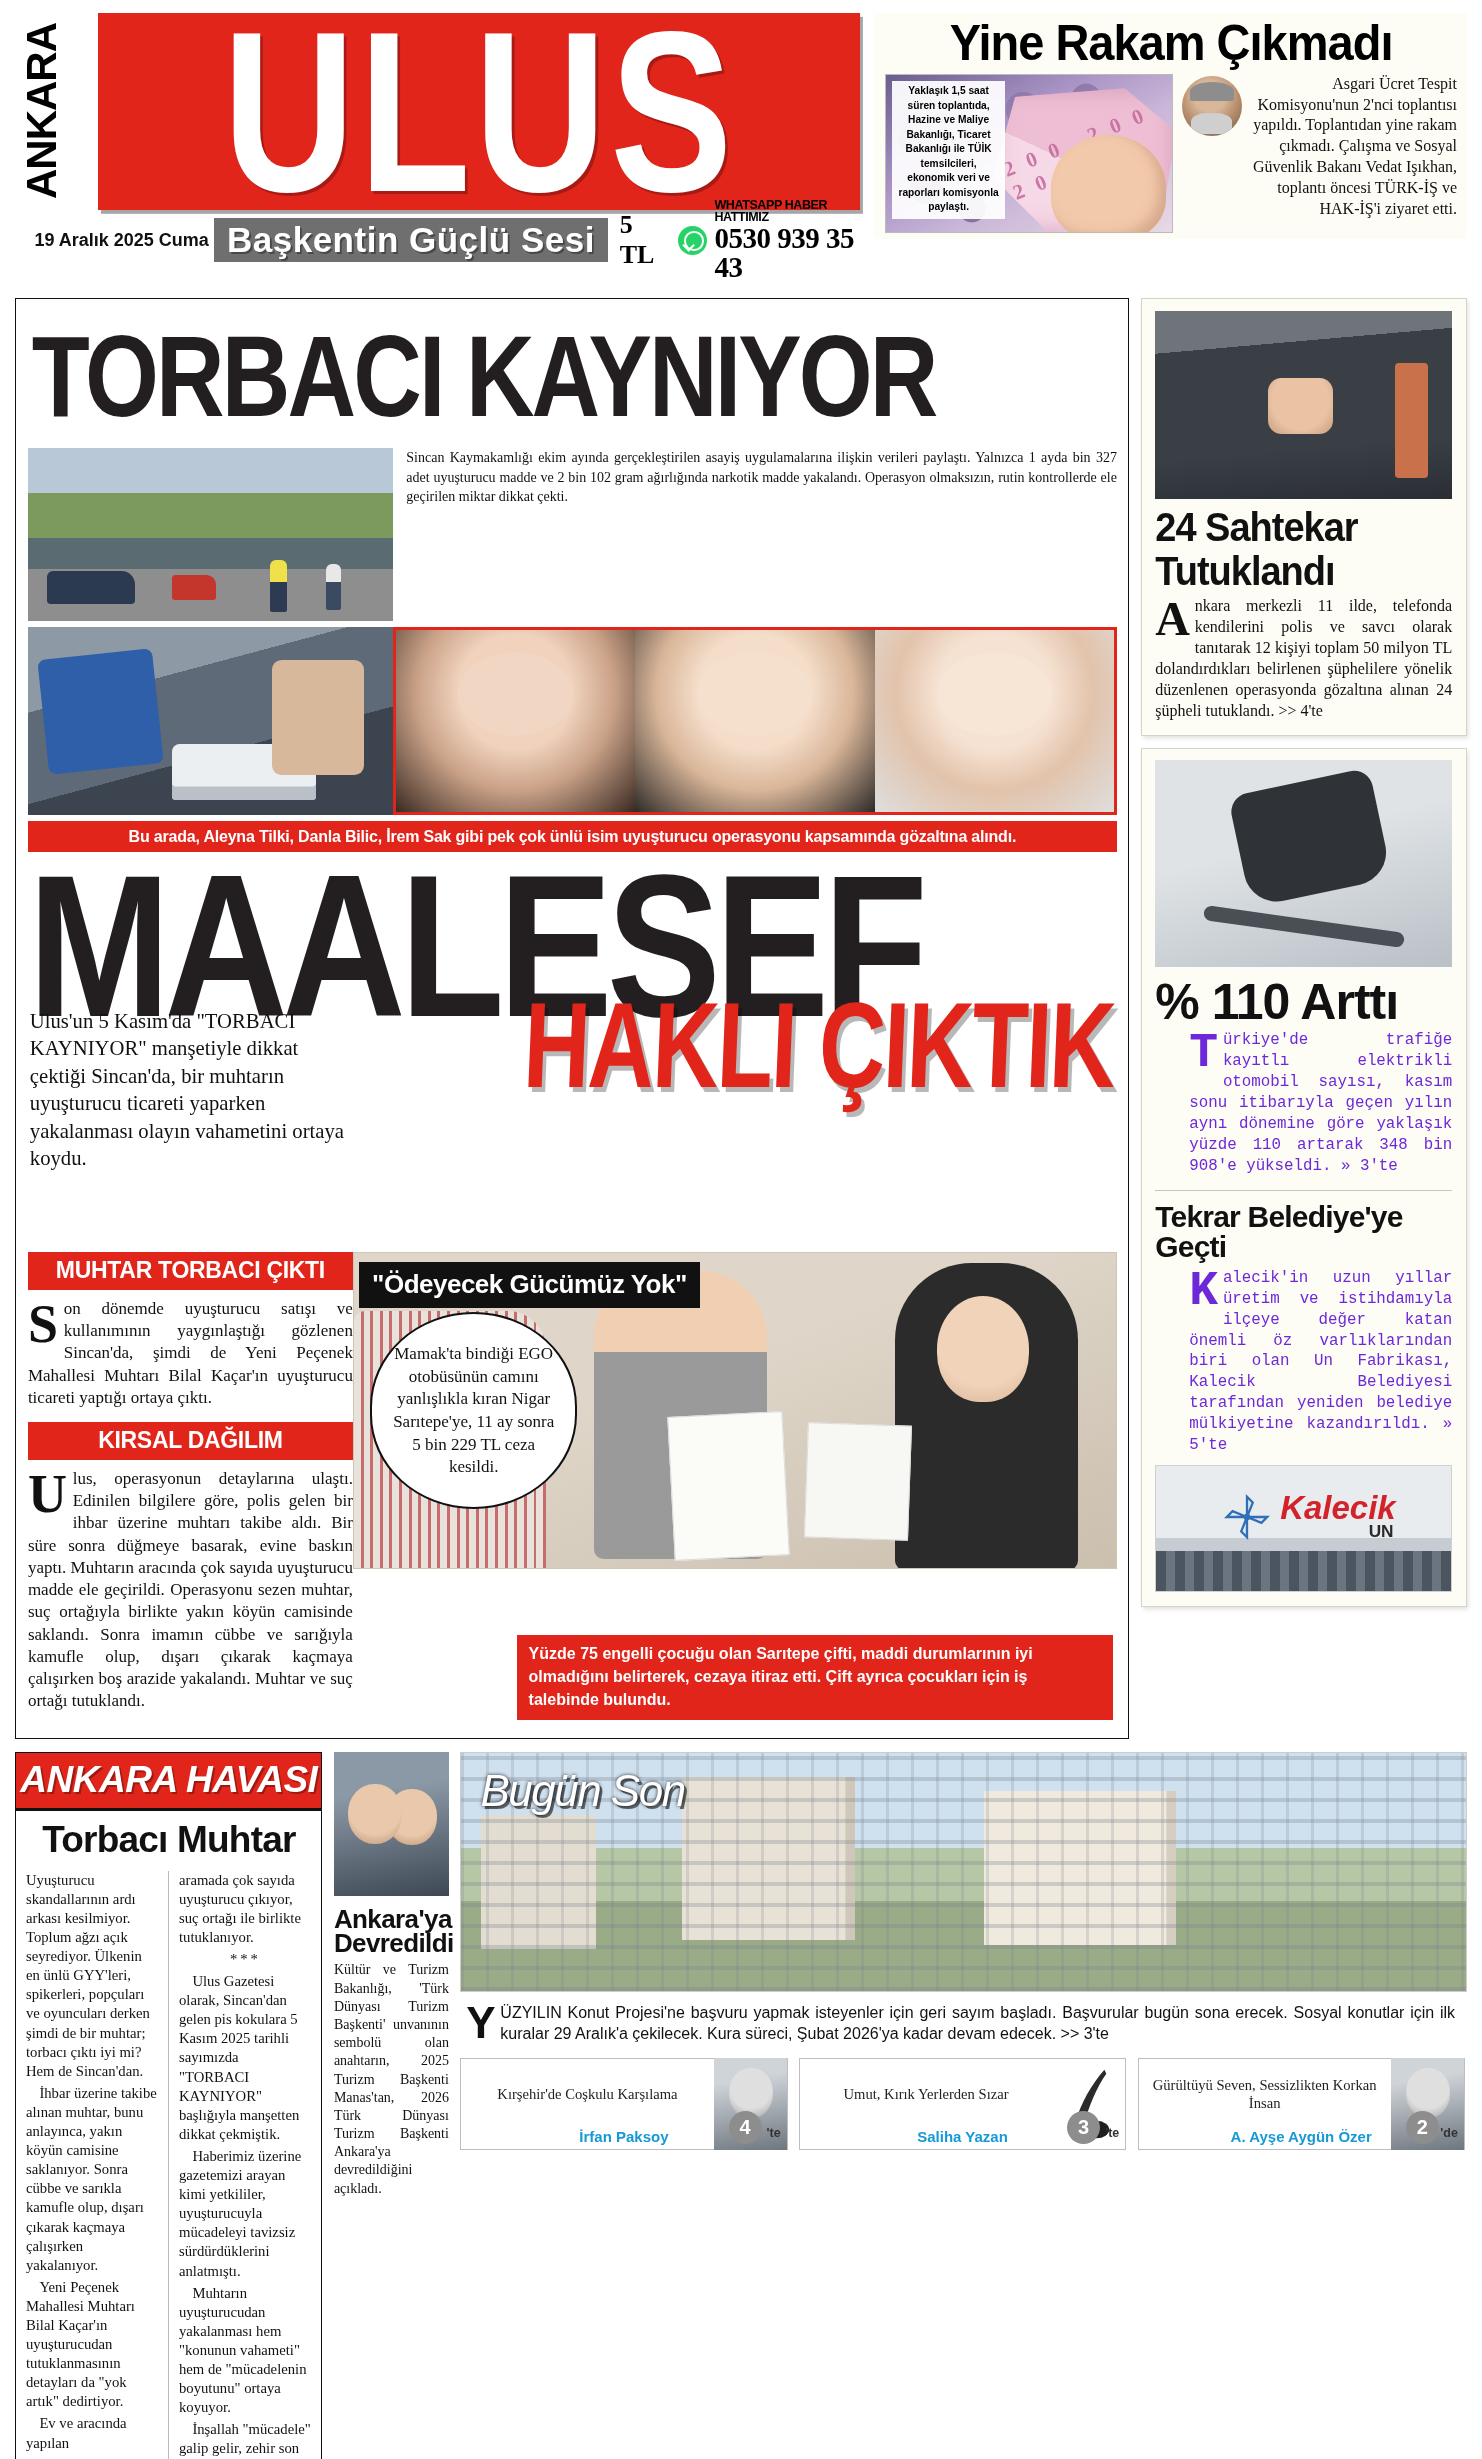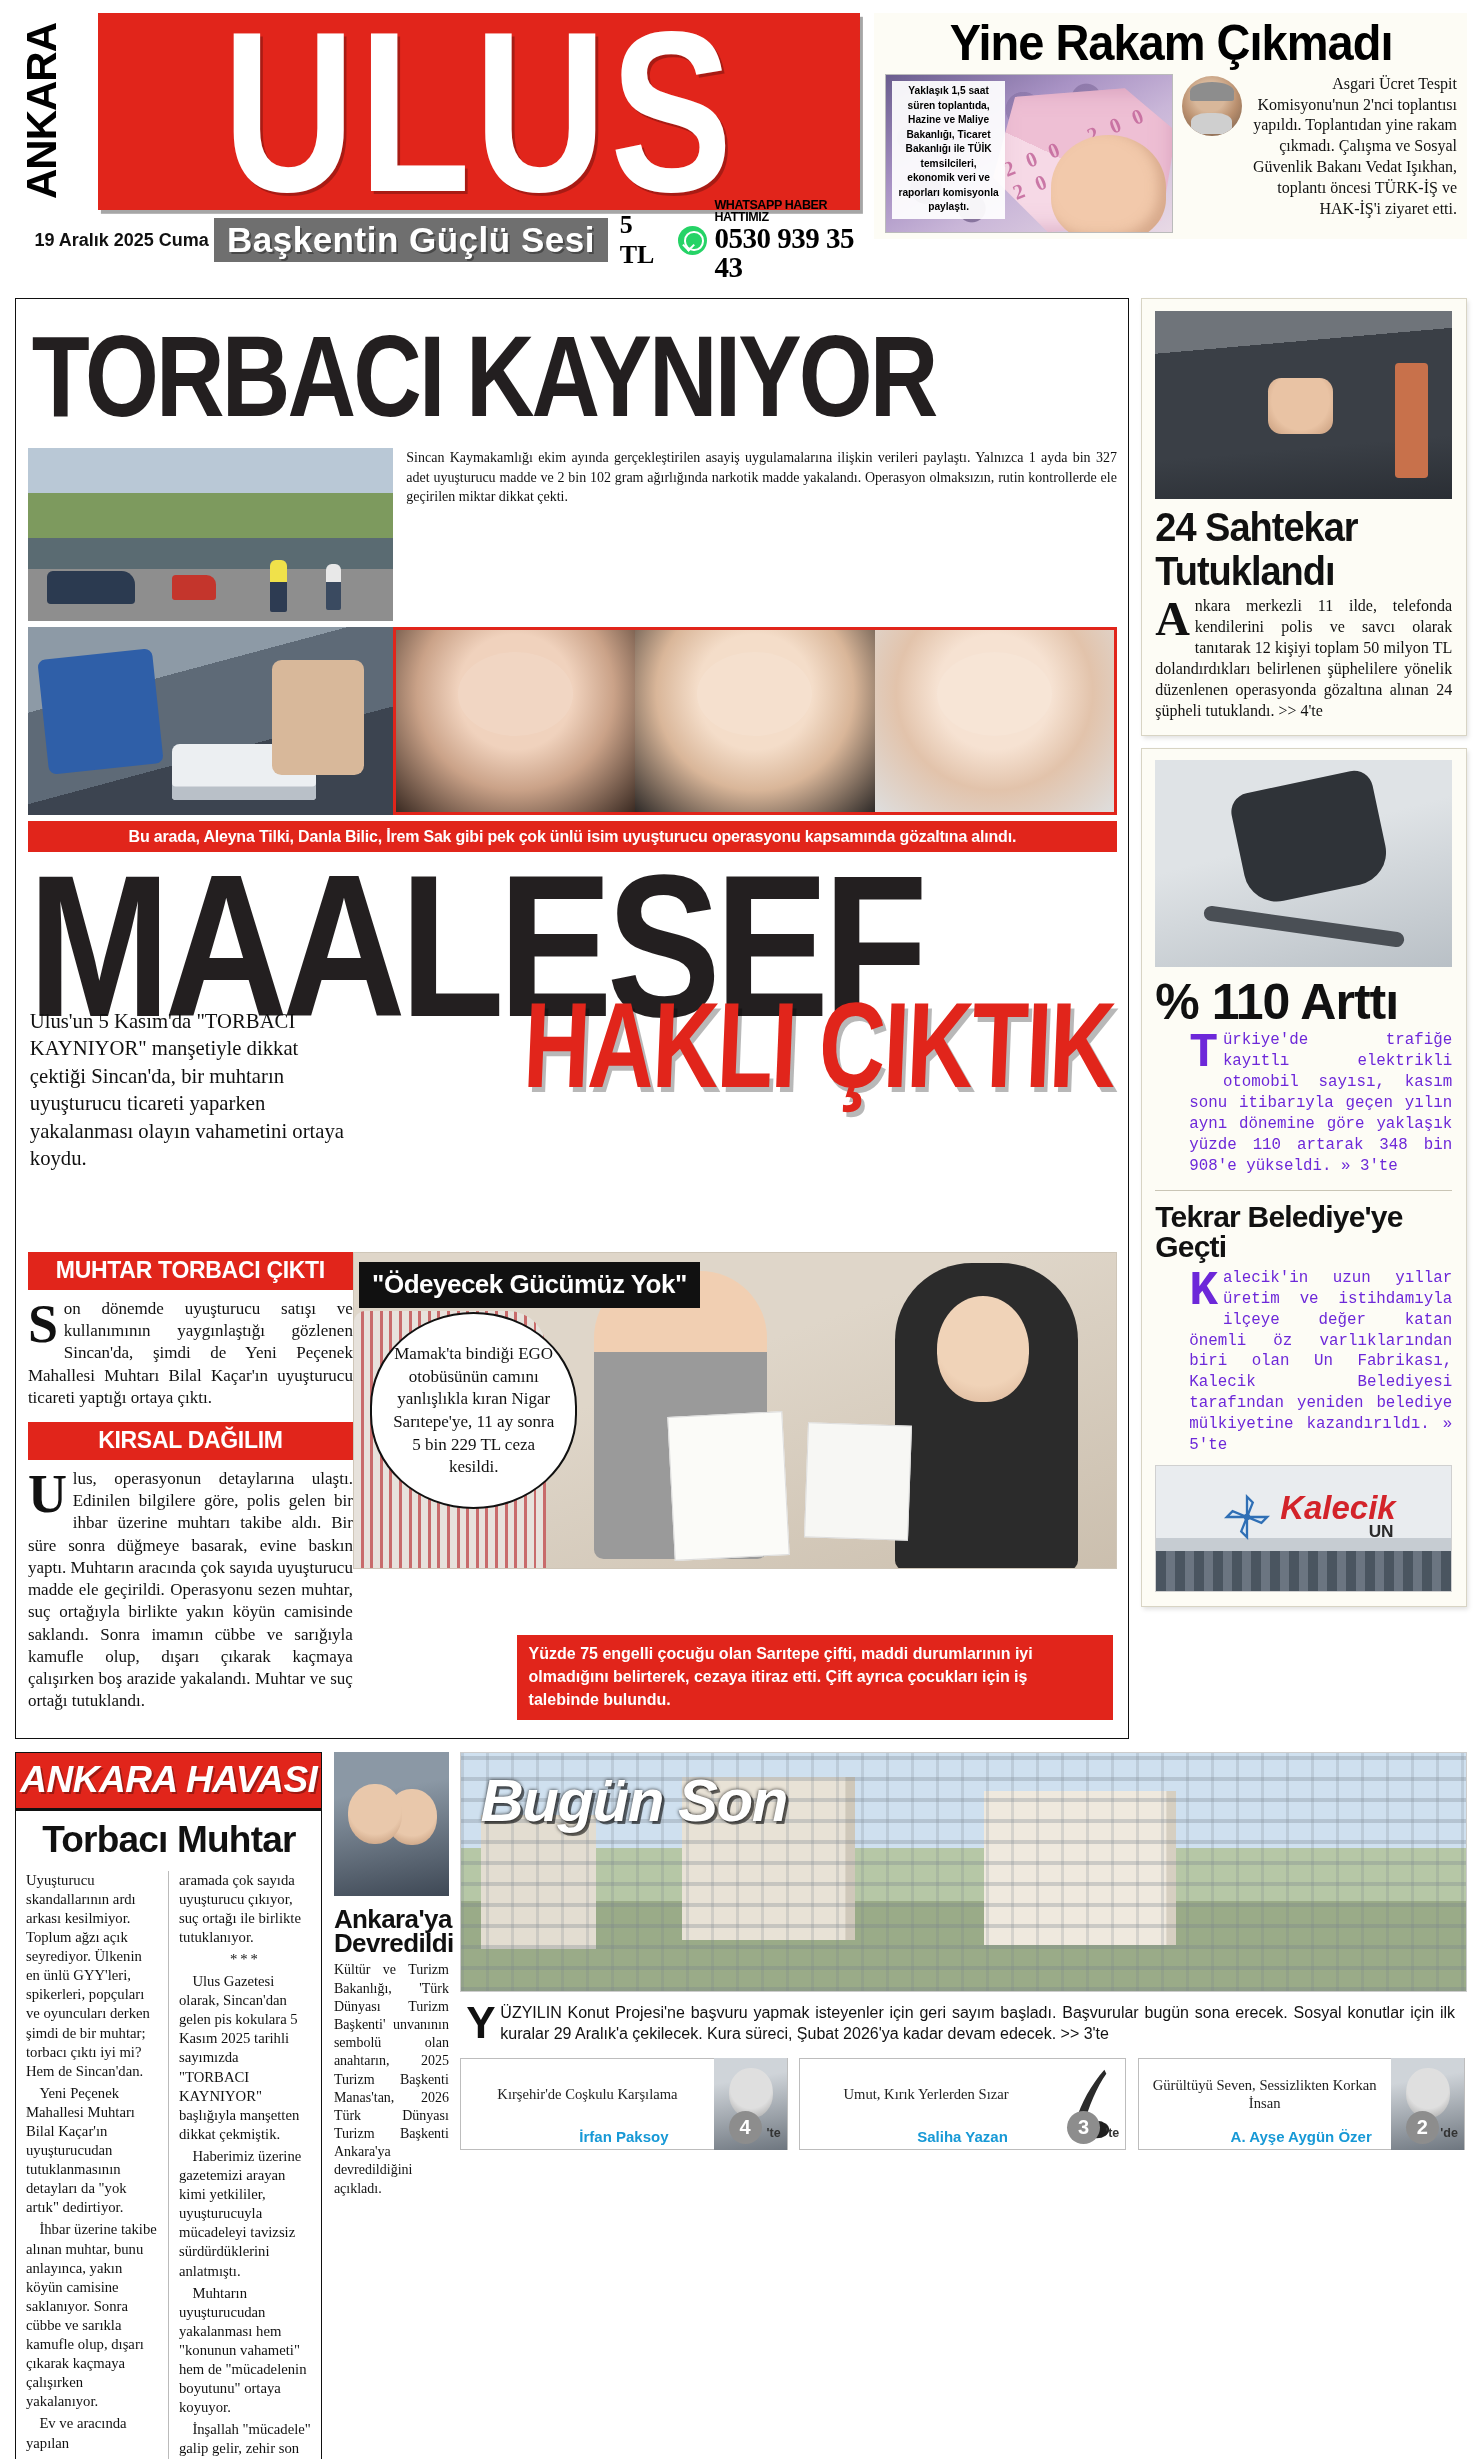--- a/index.html
+++ b/index.html
@@ -522,22 +522,22 @@
     background: linear-gradient(180deg,#e3ddd1 0 100%);
   }
   .bugun-photo .win{
     position:absolute; inset:0;
     background:
       repeating-linear-gradient(0deg, rgba(120,130,140,.30) 0 3.8px, transparent 3.8px 21px),
       repeating-linear-gradient(90deg, rgba(120,130,140,.22) 0 2.9px, transparent 2.9px 25px);
   }
   .bugun-title {
     position: absolute; left: 19px; top: 13.4px; z-index: 3;
-    font-family:"Liberation Sans",sans-serif; font-weight:700;
-    font-size: 60px; color:#fff; letter-spacing:-1.5px;
+    font-family:"Liberation Sans",sans-serif; font-weight:400;
+    font-size: 44px; color:#fff; letter-spacing:-1.5px;
     text-shadow: 0 0 3.8px rgba(0,0,0,.85), 2.9px 2.9px 0 rgba(0,0,0,.55);
     font-style: italic;
   }
   .bugun-body {
     font-family:"Liberation Sans",sans-serif;
     font-size: 16px; line-height: 1.36; text-align: justify; color:#111;
     padding: 9.6px 11.5px 0 5.8px;
   }
   .bugun-body::first-letter {
     float:left; font-size:44px; line-height:.85; font-weight:bold; padding:2.9px 4.8px 0 0;
@@ -727,22 +727,22 @@
   </div>
 
   <div class="bottom-row">
 
     <div class="ah-col">
       <div class="ah-banner">ANKARA HAVASI</div>
       <div class="ah-title">Torbacı Muhtar</div>
       <div class="ah-cols">
         <div class="ah-c">
           <p class="noind">Uyuşturucu skandallarının ardı arkası kesilmiyor. Toplum ağzı açık seyrediyor. Ülkenin en ünlü GYY'leri, spikerleri, popçuları ve oyuncuları derken şimdi de bir muhtar; torbacı çıktı iyi mi? Hem de Sincan'dan.</p>
+          <p>İhbar üzerine takibe alınan muhtar, bunu anlayınca, yakın köyün camisine saklanıyor. Sonra cübbe ve sarıkla kamufle olup, dışarı çıkarak kaçmaya çalışırken yakalanıyor.</p>
           <p>Yeni Peçenek Mahallesi Muhtarı Bilal Kaçar'ın uyuşturucudan tutuklanmasının detayları da "yok artık" dedirtiyor.</p>
-          <p>İhbar üzerine takibe alınan muhtar, bunu anlayınca, yakın köyün camisine saklanıyor. Sonra cübbe ve sarıkla kamufle olup, dışarı çıkarak kaçmaya çalışırken yakalanıyor.</p>
           <p>Ev ve aracında yapılan</p>
         </div>
         <div class="ah-sep"></div>
         <div class="ah-c">
           <p class="noind">aramada çok sayıda uyuşturucu çıkıyor, suç ortağı ile birlikte tutuklanıyor.</p>
           <p class="noind stars">***</p>
           <p>Ulus Gazetesi olarak, Sincan'dan gelen pis kokulara 5 Kasım 2025 tarihli sayımızda "TORBACI KAYNIYOR" başlığıyla manşetten dikkat çekmiştik.</p>
           <p>Haberimiz üzerine gazetemizi arayan kimi yetkililer, uyuşturucuyla mücadeleyi tavizsiz sürdürdüklerini anlatmıştı.</p>
           <p>Muhtarın uyuşturucudan yakalanması hem "konunun vahameti" hem de "mücadelenin boyutunu" ortaya koyuyor.</p>
           <p>İnşallah "mücadele" galip gelir, zehir son bulur.</p>

